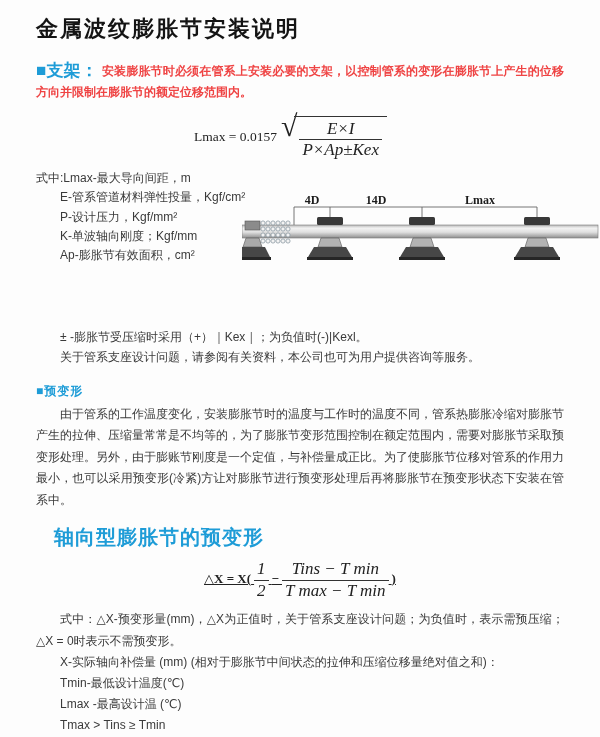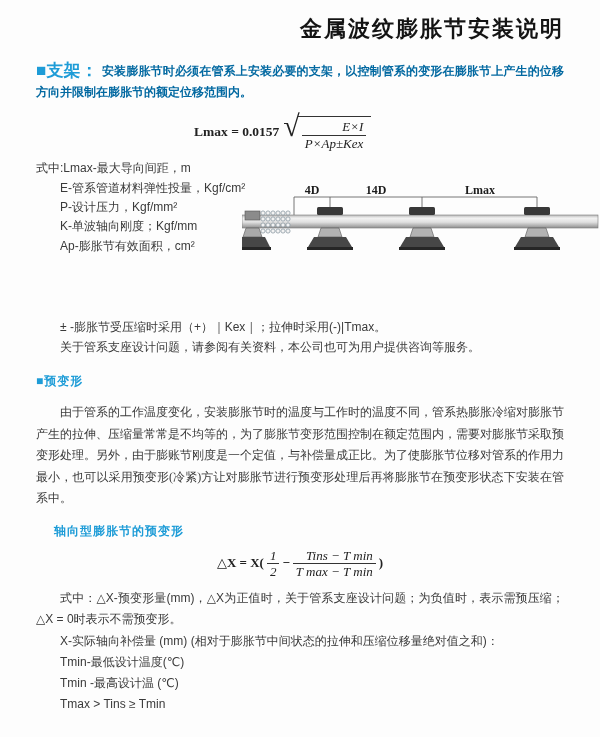--- a/index.html
+++ b/index.html
@@ -7,80 +7,81 @@
     width:600px;height:737px;
     background:#fdfdfd;
     color:#3a3a3a;
     font-family:"Liberation Sans","DejaVu Sans",sans-serif;
     font-size:12px;
     position:relative;
     overflow:hidden;
   }
   .page{padding:0 36px;}
   .title{
-    text-align:right;
+    text-align:left;
     font-size:22px;
     font-weight:bold;
     color:#141414;
     margin:14px 0 16px 0;
     letter-spacing:2px;
   }
   .support-para{line-height:21px;text-align:justify;}
   .blue-inline{
     color:#1E9CD7;
     font-size:17px;
     font-weight:bold;
     vertical-align:-1px;
     margin-right:4px;
   }
-  .bold-body{font-weight:bold;color:#0369a1;}
+  .bold-body{font-weight:bold;color:#ef4444;}
   .indent2{text-indent:2em;}
   .example-line{line-height:21px;margin-top:2px;}
 
   
   .formula1{
     margin:10px 0 8px 158px;
     font-family:"Liberation Serif","DejaVu Serif",serif;
     display:flex;align-items:center;
   }
-  .f1-lhs{font-weight:bold;font-size:13.5px;color:#222;margin-right:4px;}
+  .f1-lhs{font-weight:normal;font-size:13.5px;color:#222;margin-right:4px;}
   .sqrt{display:inline-flex;align-items:flex-start;}
   .sqrt-sign{font-size:30px;line-height:26px;font-weight:400;color:#222;margin-right:-3px;}
   .sqrt-content{border-top:1.6px solid #333;padding:2px 5px 0 5px;margin-top:3px;}
   .frac{
-    display:inline-block;text-align:right;vertical-align:middle;
+    display:inline-block;text-align:center;vertical-align:middle;
     font-style:italic;font-family:"Liberation Serif","DejaVu Serif",serif;
-    font-size:13px;line-height:1.2;color:#222;
+    font-size:17px;line-height:1.2;color:#222;
   }
   .frac .num{display:block;padding:0 3px;}
   .frac .den{display:block;padding:0 3px;}
   .frac.barred .num{border-bottom:1px solid #333;}
 
   
   .defs-region{position:relative;margin-top:8px;min-height:158px;}
   .def-line{line-height:19.4px;white-space:nowrap;}
   .def-line.ind{margin-left:24px;}
   .note-line{line-height:20px;margin-left:24px;white-space:nowrap;}
   .diagram{position:absolute;left:206px;top:26px;width:360px;height:78px;}
 
   
   .sec-heading{
     color:#1E9CD7;font-size:12px;font-weight:bold;
     margin:16px 0 4px 0;letter-spacing:1px;
   }
-  .body-para{line-height:21.5px;text-align:justify;margin-top:12px;font-family:Liberation Serif, serif;}
+  .body-para{line-height:21.5px;text-align:justify;margin-top:4px;}
   .sub-heading{
-    color:#1E9CD7;font-size:12px;font-weight:bold;
+    color:#1E9CD7;font-size:20px;font-weight:bold;
     margin:13px 0 6px 18px;letter-spacing:1px;
   }
   .formula-center{
     text-align:center;
     font-family:"Liberation Serif","DejaVu Serif",serif;
     color:#222;
     margin:8px 0;
+    text-decoration:underline;
   }
   .formula-center .flhs{font-weight:bold;font-size:13px;}
   .formula-center .fsym{font-weight:bold;font-size:13px;}
   .explain-para{line-height:21.5px;text-align:justify;margin-top:6px;}
   .item-line{line-height:21px;margin-left:24px;white-space:nowrap;}
 </style>
 </head>
 <body>
 
 <div class="page">
@@ -187,21 +188,21 @@
       </g>
       <g>
         <rect x="282" y="22" width="26" height="8" rx="1.5" fill="#383838"></rect>
         <polygon points="286,43 304,43 307,52 283,52" fill="#b3b3b3" stroke="#555" stroke-width="0.6"></polygon>
         <polygon points="279,52 311,52 317,62 273,62" fill="#474747"></polygon>
         <rect x="272" y="62" width="46" height="3" fill="#262626"></rect>
       </g>
     </svg>
   </div>
 
-  <div class="note-line">± -膨胀节受压缩时采用（+）｜Kex｜；拉伸时采用(-)|Tmax。</div>
+  <div class="note-line">± -膨胀节受压缩时采用（+）｜Kex｜；为负值时(-)|Kexl。</div>
   <div class="note-line">关于管系支座设计问题，请参阅有关资料，本公司也可为用户提供咨询等服务。</div>
 
   <div class="sec-heading">■预变形</div>
   <div class="body-para indent2">由于管系的工作温度变化，安装膨胀节时的温度与工作时的温度不同，管系热膨胀冷缩对膨胀节产生的拉伸、压缩量常常是不均等的，为了膨胀节变形范围控制在额定范围内，需要对膨胀节采取预变形处理。另外，由于膨账节刚度是一个定值，与补偿量成正比。为了使膨胀节位移对管系的作用力最小，也可以采用预变形(冷紧)方让对膨胀节进行预变形处理后再将膨胀节在预变形状态下安装在管系中。</div>
 
   <div class="sub-heading">轴向型膨胀节的预变形</div>
 
   <div class="formula-center">
     <span class="flhs">△X = X(</span>
     <span class="frac barred">
@@ -213,16 +214,16 @@
       <span class="num">Tins − T min</span>
       <span class="den">T max − T min</span>
     </span>
     <span class="fsym">)</span>
   </div>
 
   <div class="explain-para indent2">式中：△X-预变形量(mm)，△X为正值时，关于管系支座设计问题；为负值时，表示需预压缩；△X = 0时表示不需预变形。</div>
 
   <div class="item-line">X-实际轴向补偿量 (mm) (相对于膨胀节中间状态的拉伸和压缩位移量绝对值之和)：</div>
   <div class="item-line">Tmin-最低设计温度(℃)</div>
-  <div class="item-line">Tmin -最高设计温 (℃)</div>
+  <div class="item-line">Lmax -最高设计温 (℃)</div>
   <div class="item-line">Tmax &gt; Tins ≥ Tmin</div>
 
 </div>
 
 </body></html>

